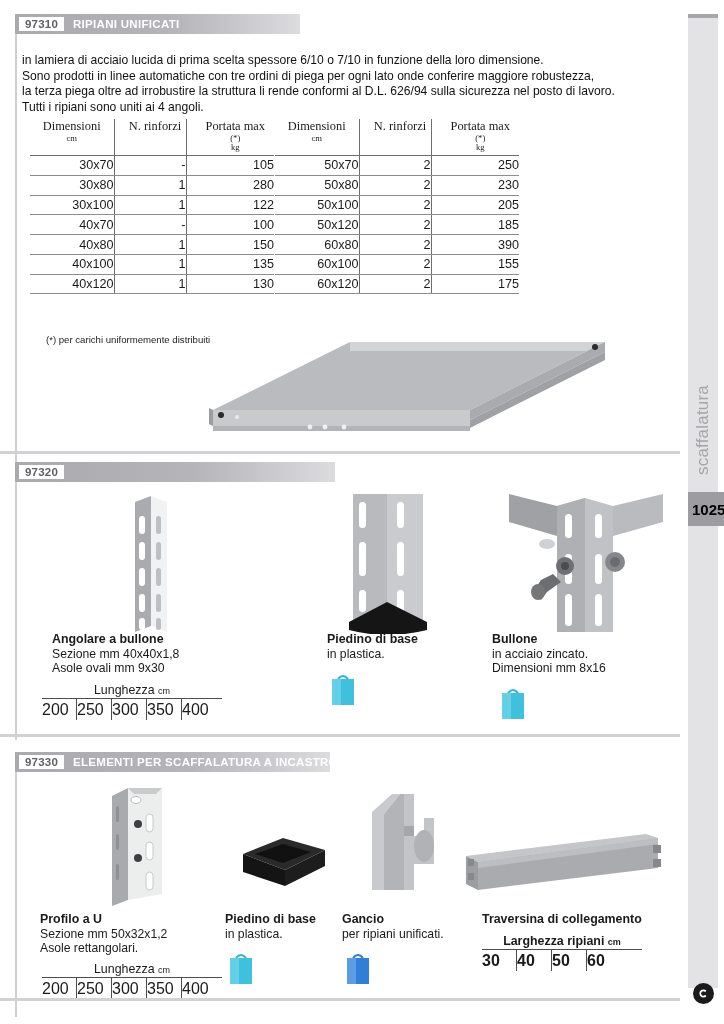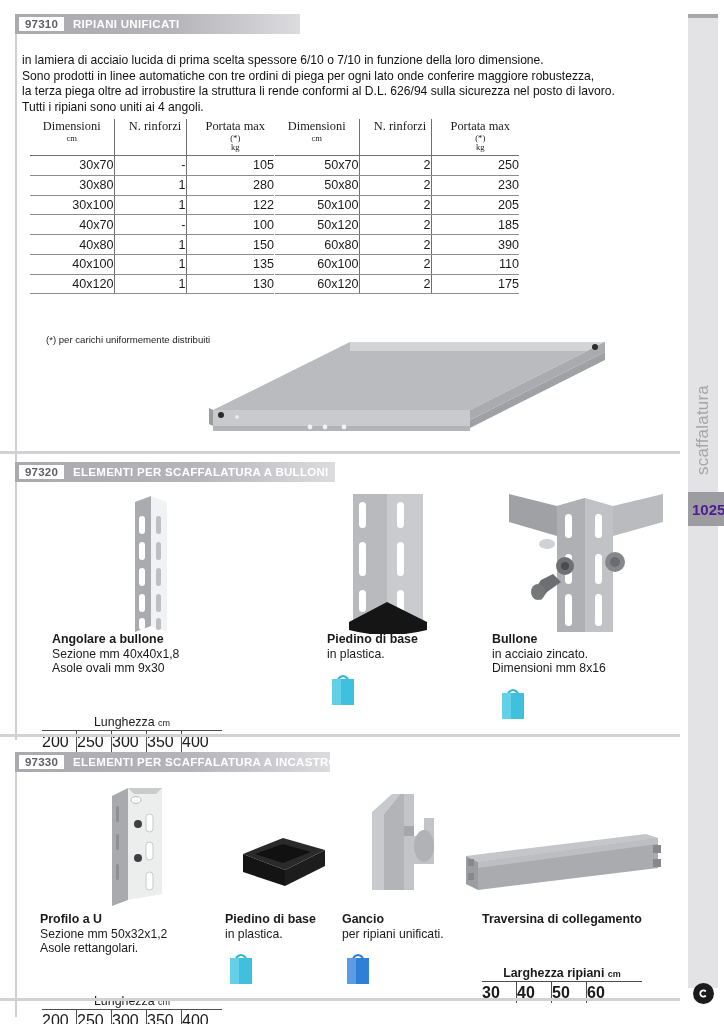--- a/index.html
+++ b/index.html
@@ -50,21 +50,21 @@
     display: flex; align-items: center; justify-content: center;
     font-size: 17px;
     letter-spacing: 0.2px;
     color: #a5a5aa;
   }
   .sidebar-pagebox {
     position: absolute;
     left: 8px; top: 492px;
     width: 36px; height: 34px;
     background: #9c9ca1;
-    color: #4c1d95;
+    color: #000000;
     font-size: 15px;
     font-weight: bold;
     display: flex; align-items: center; justify-content: flex-start;
     padding-left: 4px;
   }
   .sidebar-logo {
     position: absolute;
     left: 13px; top: 983px;
     width: 21px; height: 21px;
     border-radius: 50%;
@@ -199,21 +199,20 @@
   .prod-block { position: absolute; }
 
   
   .mini { position: absolute; }
   .mini-head {
     text-align: center;
     font-size: 12.4px;
     border-bottom: 1.5px solid #4d4d4d;
     padding-bottom: 1px;
     white-space: nowrap;
-    margin-top: 32px;
   }
   .mini-head .u { font-size: 9px; }
   .mini-row { display: flex; }
   .mini-cell {
     font-size: 16px;
     text-align: left;
     padding: 2px 0 1px 0;
     border-right: 1.2px solid #4d4d4d;
     width: 35px;
   }
@@ -358,21 +357,21 @@
               <td class="c2 sep">185</td>
             </tr>
             <tr>
               <td class="c0">60x80</td>
               <td class="c1 sep">2</td>
               <td class="c2 sep">390</td>
             </tr>
             <tr>
               <td class="c0">60x100</td>
               <td class="c1 sep">2</td>
-              <td class="c2 sep">110</td>
+              <td class="c2 sep">155</td>
             </tr>
             <tr>
               <td class="c0">60x120</td>
               <td class="c1 sep">2</td>
               <td class="c2 sep">175</td>
             </tr>
           </tbody>
       </table>
 
       <div class="note" style="left:46px; top:320px;">(*) per carichi uniformemente distribuiti</div>
@@ -397,21 +396,20 @@
 
       <div class="sec-bottom-rule" style="top:437px;"></div>
     </div>
 
     <div class="section" style="top:462px;height:275px;">
       <div class="sec-left-rule" style="top:20px;height:258px;"></div>
 
       <div class="sec-header">
         <div class="sec-header-bar" style="width:320px;"></div>
         <div class="sec-code">97320</div>
-        <div class="sec-title">ELEMENTI PER SCAFFALATURA A BULLONI</div>
       </div>
 
       <div class="illus" style="left:105px; top:32px; width:90px; height:140px;">
         <svg width="90" height="140" viewBox="0 0 90 140">
           <polygon points="30,8 46,2 46,132 30,138" fill="#a9abae"></polygon>
           <polygon points="46,2 62,8 62,138 46,132" fill="#f1f2f3"></polygon>
           <rect x="34" y="22" width="6" height="18" rx="3" fill="#ffffff"></rect>
           <rect x="34" y="48" width="6" height="18" rx="3" fill="#ffffff"></rect>
           <rect x="34" y="74" width="6" height="18" rx="3" fill="#ffffff"></rect>
           <rect x="34" y="100" width="6" height="18" rx="3" fill="#ffffff"></rect>

